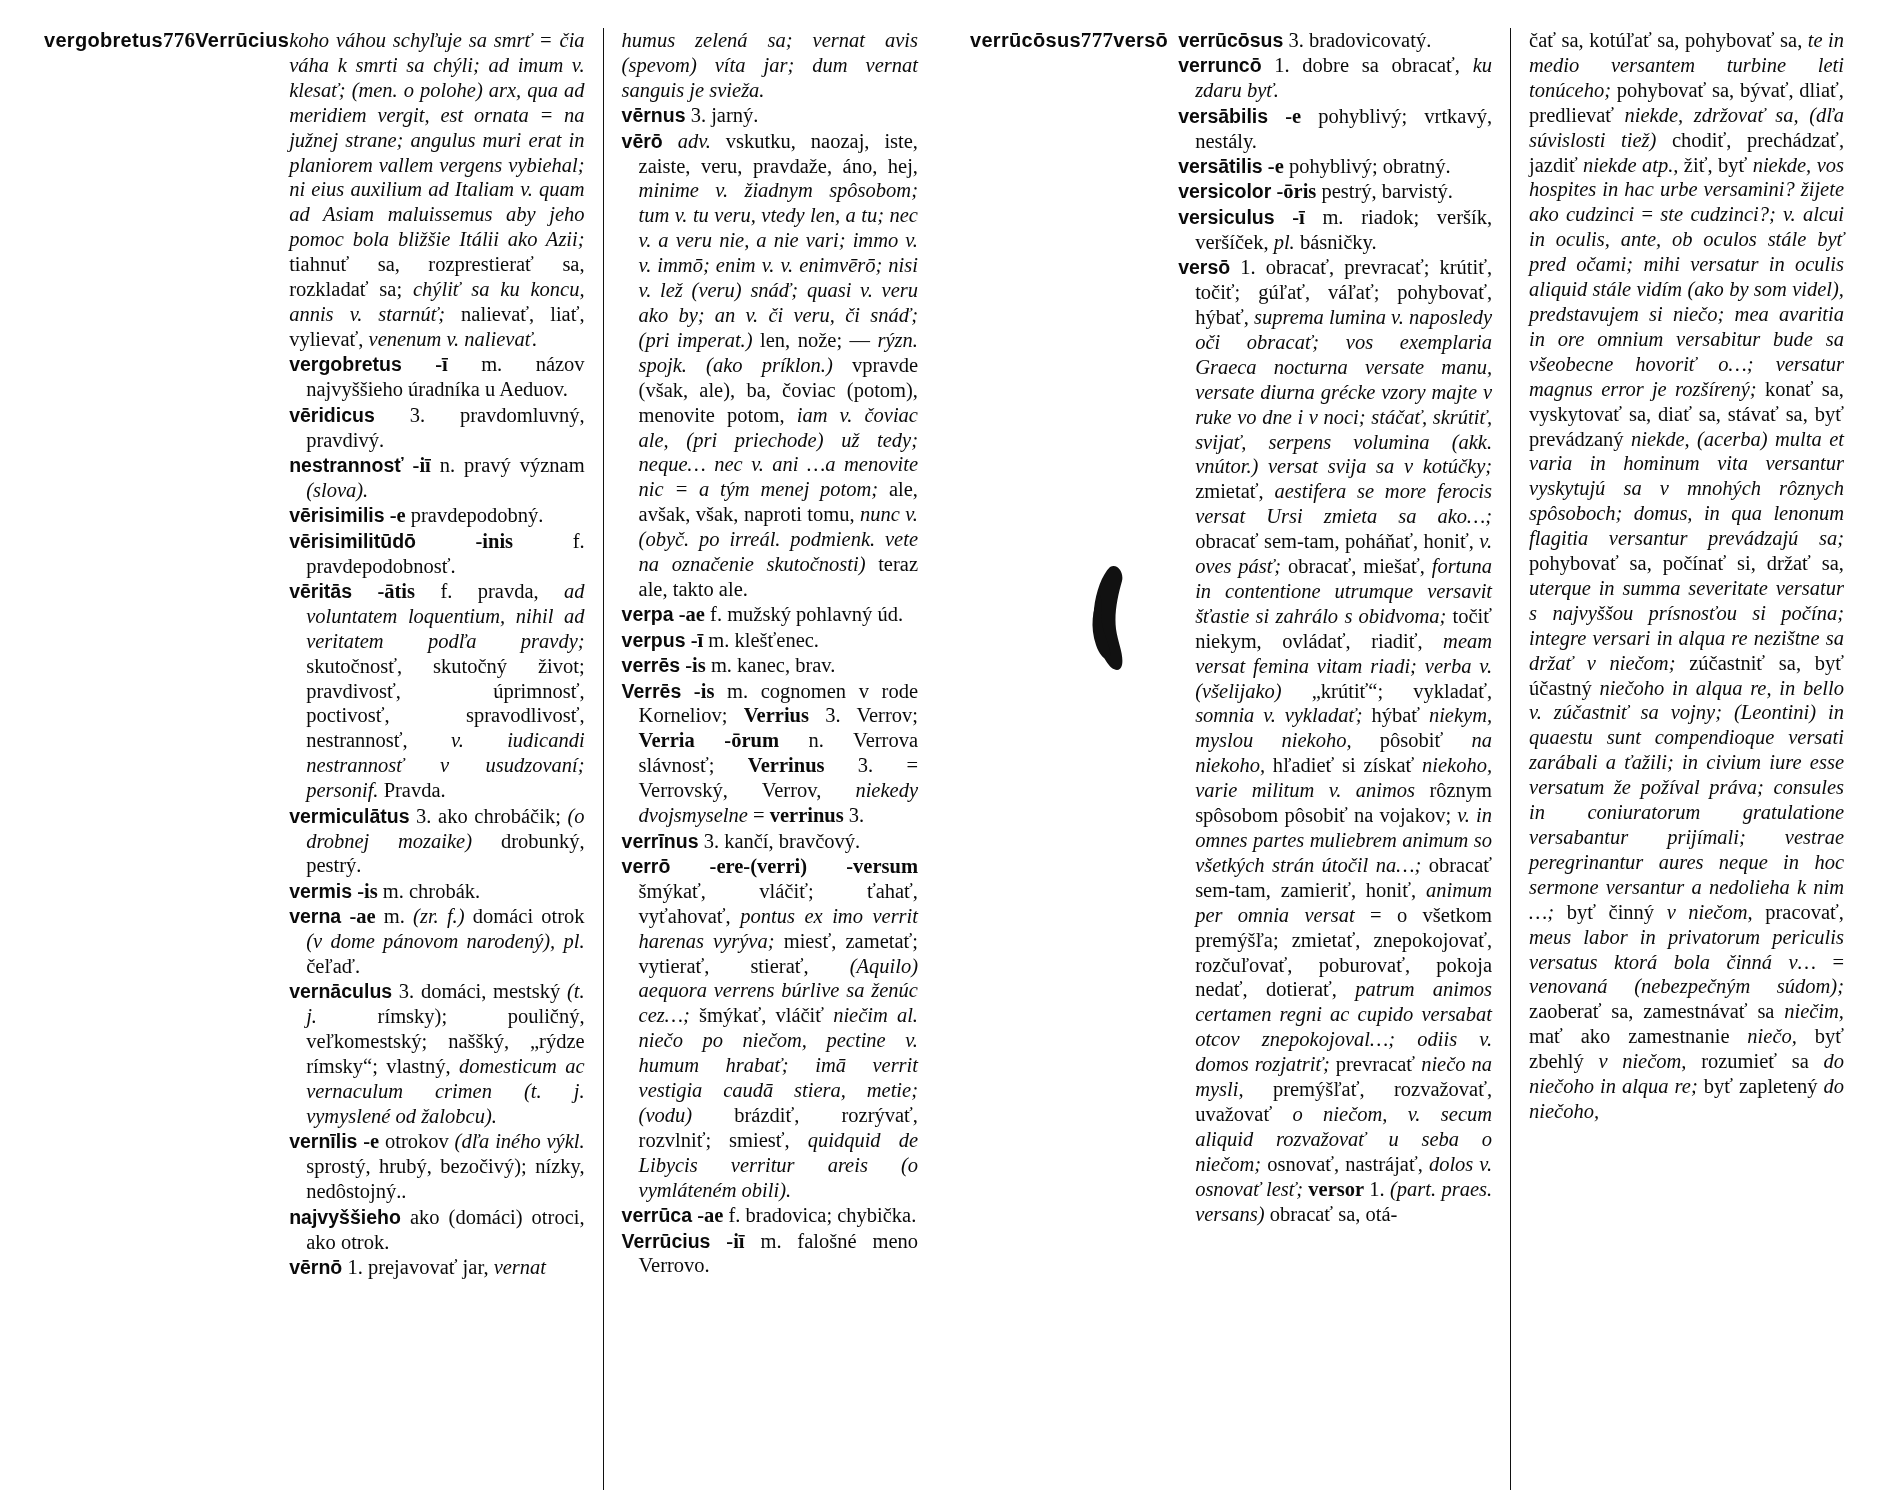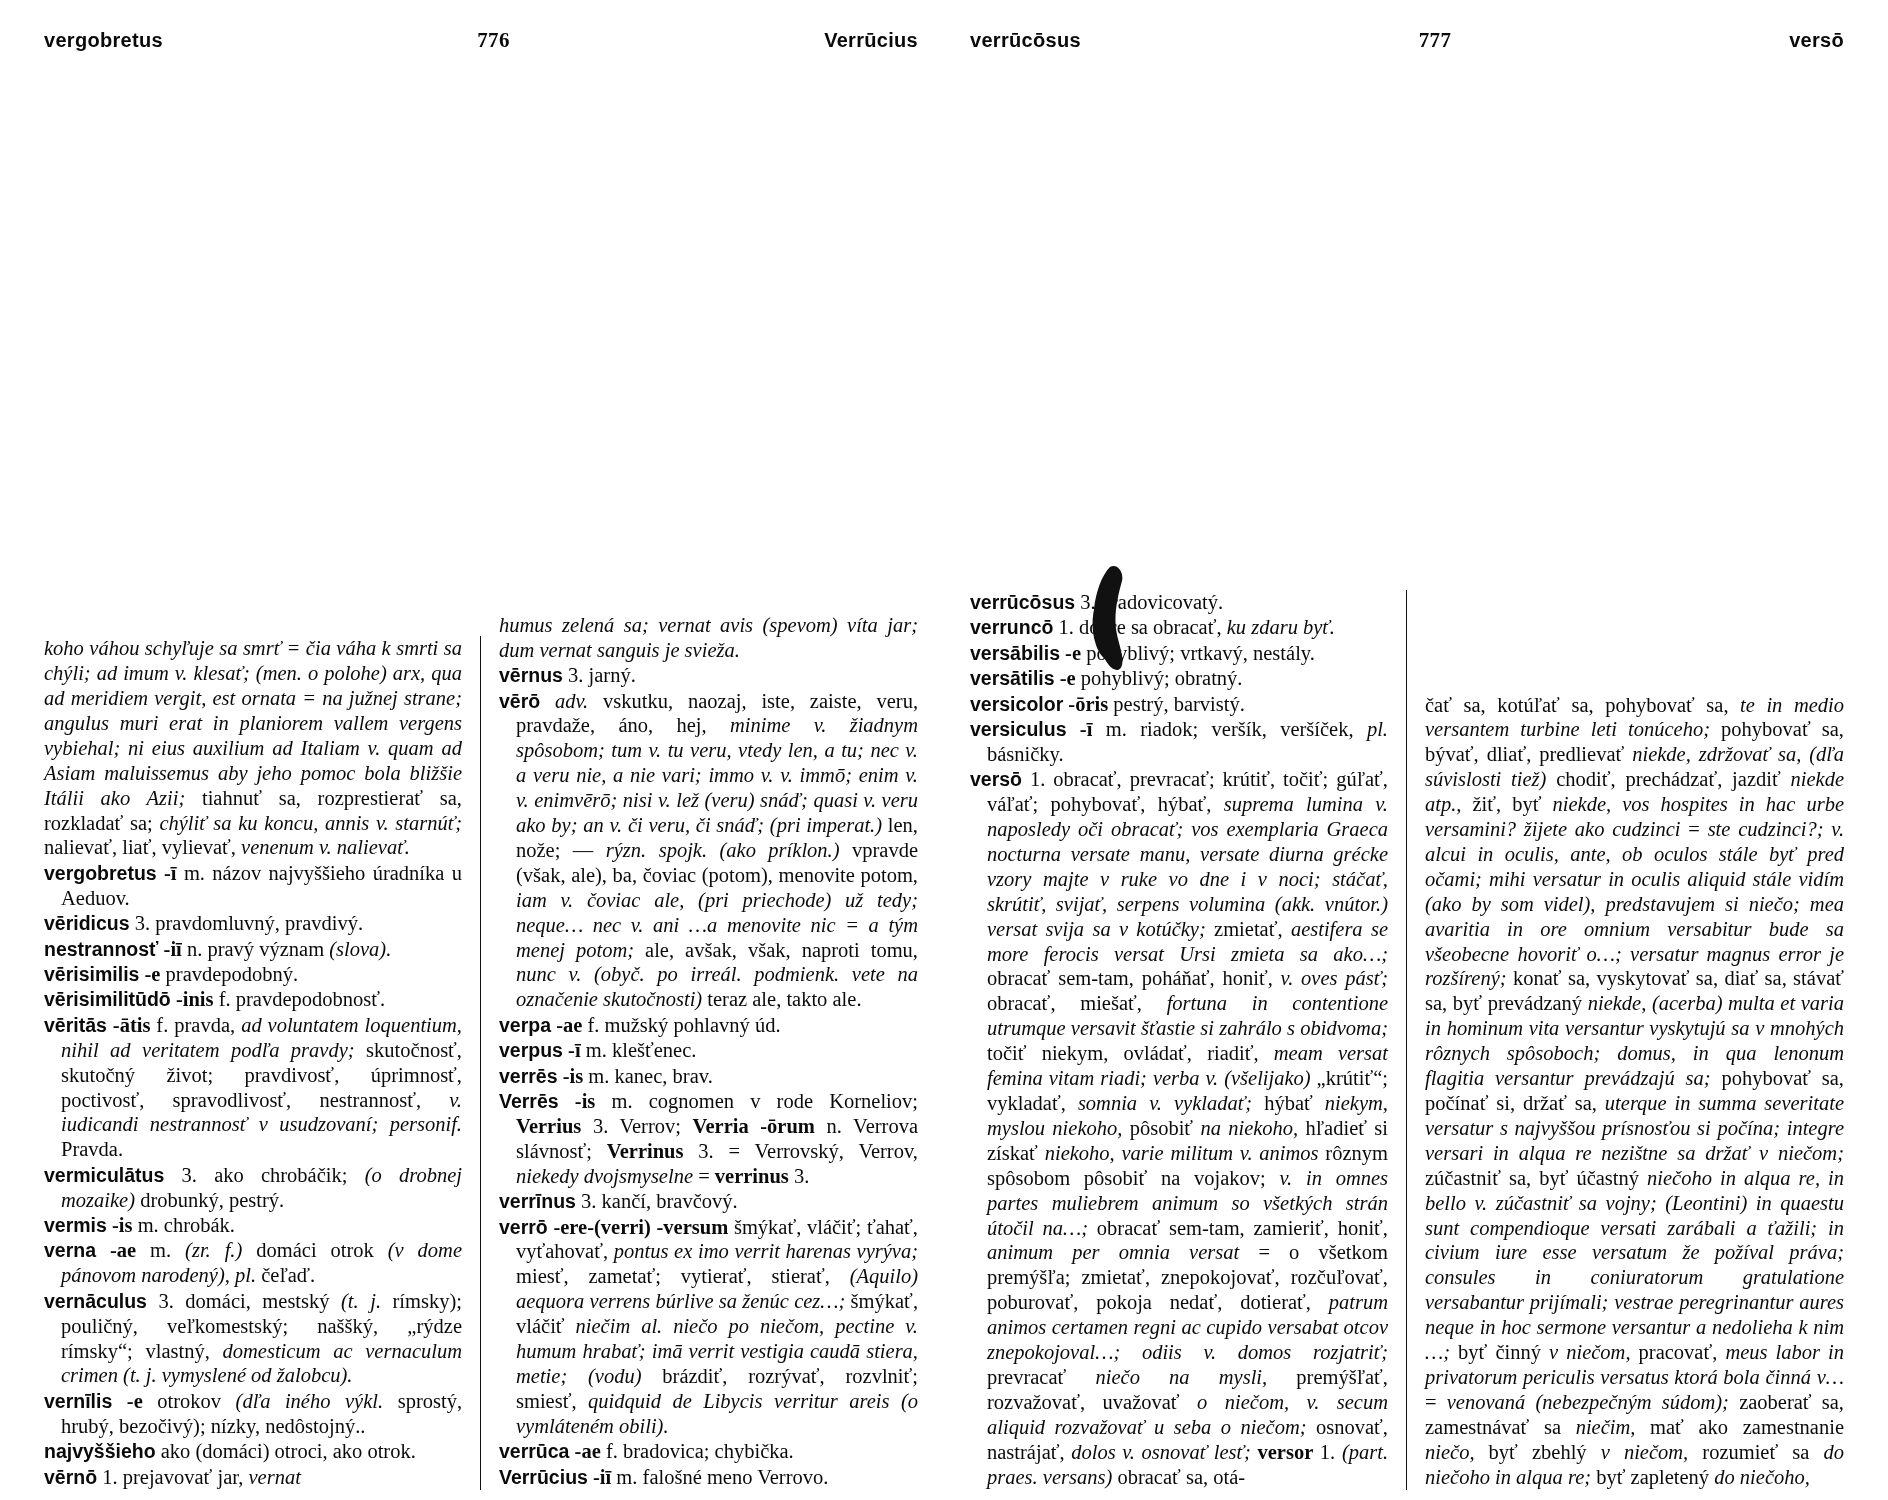--- a/index.html
+++ b/index.html
@@ -23,21 +23,21 @@
   }
   .spread {
     display: flex;
     width: 100%;
     height: 100%;
   }
   .leaf {
     width: 50%;
     box-sizing: border-box;
     display: flex;
-    flex-direction: column;
+    flex-direction: row;
   }
   .leaf.left { padding-right: 26px; }
   .leaf.right { padding-left: 26px; gap: 10px; }
 
   .running-head {
     display: flex;
     align-items: baseline;
     font-family: "Liberation Sans", sans-serif;
     font-weight: bold;
     font-size: 20px;
@@ -52,21 +52,20 @@
     font-weight: bold;
     font-family: "Liberation Serif", serif;
     font-size: 21px;
   }
   .running-head .rh-right { flex: 0 0 auto; }
 
   .columns {
     display: flex;
     flex: 1 1 auto;
     min-height: 0;
-    align-items: flex-end;
   }
   .col {
     width: 50%;
     box-sizing: border-box;
     font-size: 20.5px;
     line-height: 1.215;
     text-align: justify;
     hyphens: none;
   }
   .col.first { padding-right: 18px; border-right: 1.5px solid #111; }

